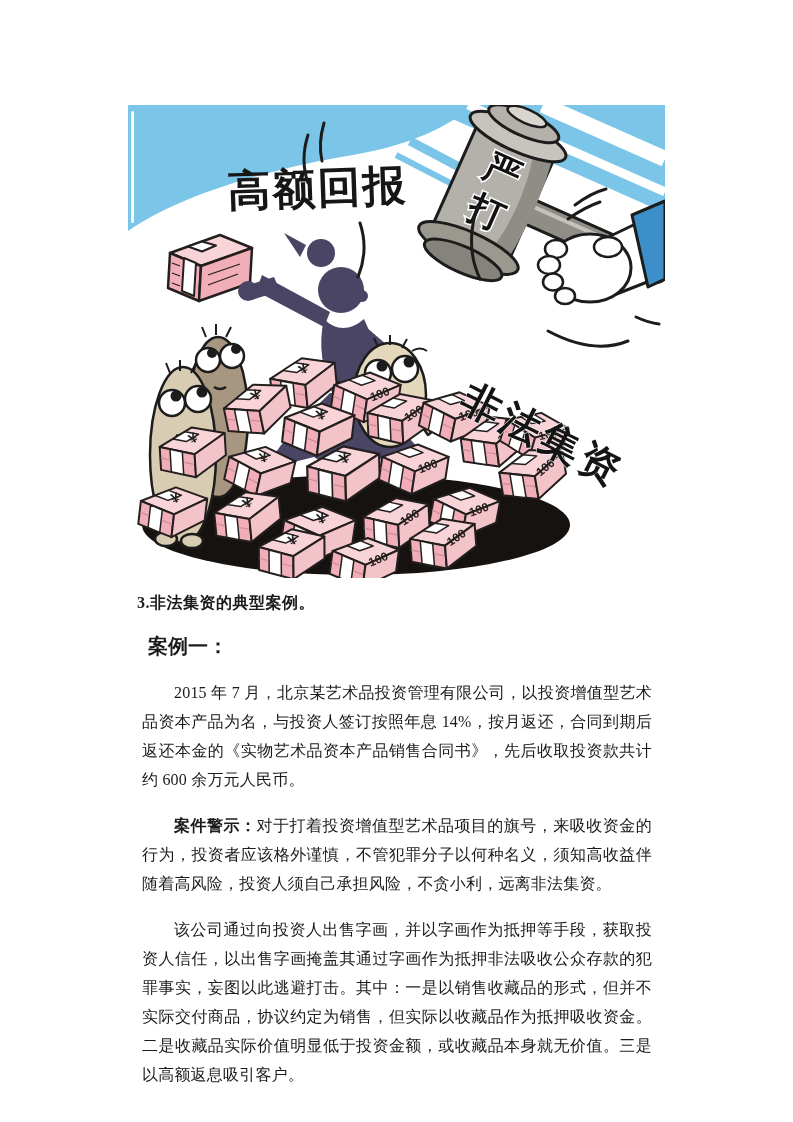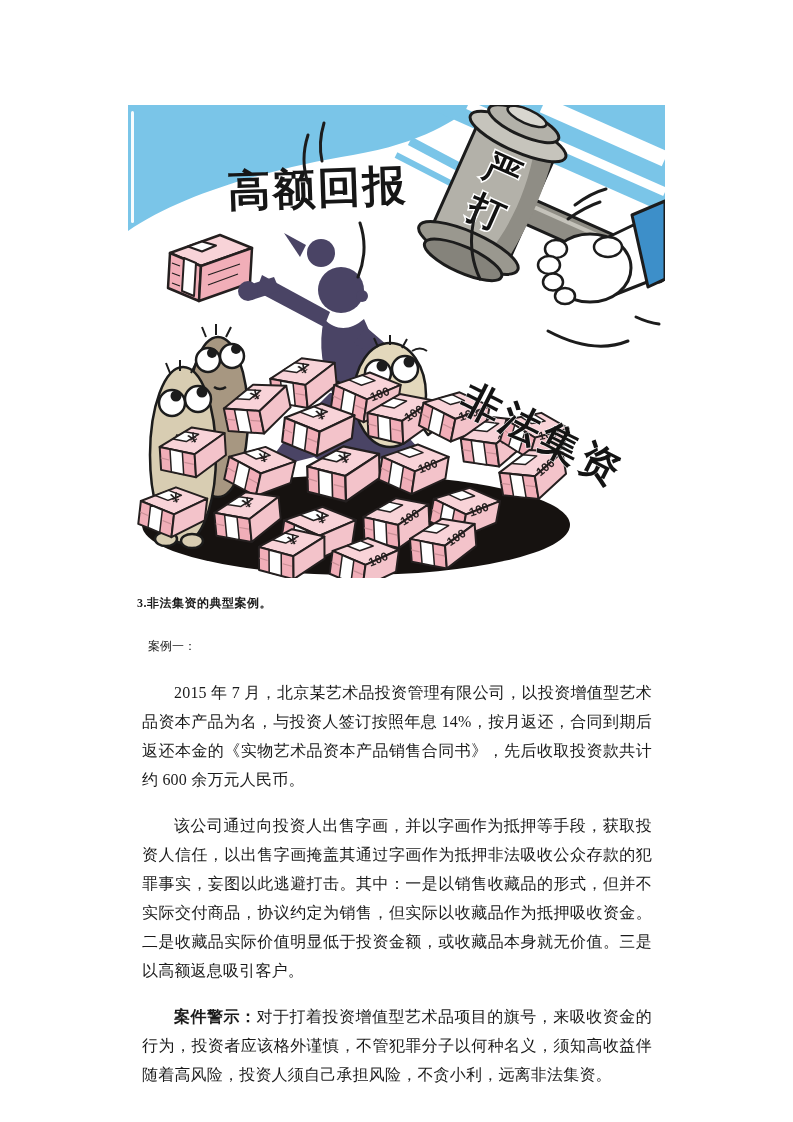--- a/index.html
+++ b/index.html
@@ -5,25 +5,25 @@
   html,body{margin:0;padding:0;}
   body{
     width:793px;height:1122px;background:#ffffff;position:relative;
     font-family:"Liberation Serif","DejaVu Serif",serif;color:#1a1a1a;
     overflow:hidden;
   }
   .figure-wrap{position:absolute;left:128px;top:105px;width:537px;height:473px;}
   .figure-wrap svg{display:block;}
   .content{position:absolute;left:125px;top:584px;width:544px;}
   h1.heading{
-    font-size:12px;line-height:26px;font-weight:bold;
+    font-size:16px;line-height:26px;font-weight:bold;
     margin:6px 0 16px 12px;letter-spacing:0.5px;
   }
   .case-label{
-    font-size:12px;line-height:29px;font-weight:normal;
+    font-size:20px;line-height:29px;font-weight:bold;
     margin:0 0 0 23px;
   }
   p.body-par{
     font-size:16px;line-height:29px;margin:17px;text-align:justify;
     text-indent:2em;letter-spacing:0.2px;
   }
   .b{font-weight:bold;}
   svg text{font-family:"Liberation Sans","DejaVu Sans",sans-serif;}
 </style>
 </head>
@@ -184,15 +184,15 @@
     <path d="M420,226 Q465,250 500,236"></path>
     <path d="M508,212 Q521,218 531,219"></path>
   </g>
 </svg>
 </div>
 
 <div class="content">
   <h1 class="heading">3.非法集资的典型案例。</h1>
   <div class="case-label">案例一：</div>
   <p class="body-par">2015 年 7 月，北京某艺术品投资管理有限公司，以投资增值型艺术品资本产品为名，与投资人签订按照年息 14%，按月返还，合同到期后返还本金的《实物艺术品资本产品销售合同书》，先后收取投资款共计约 600 余万元人民币。</p>
+  <p class="body-par"><span class="b">案件警示：</span><span>对于打着投资增值型艺术品项目的旗号，来吸收资金的行为，投资者应该格外谨慎，不管犯罪分子以何种名义，须知高收益伴随着高风险，投资人须自己承担风险，不贪小利，远离非法集资。</span></p>
   <p class="body-par">该公司通过向投资人出售字画，并以字画作为抵押等手段，获取投资人信任，以出售字画掩盖其通过字画作为抵押非法吸收公众存款的犯罪事实，妄图以此逃避打击。其中：一是以销售收藏品的形式，但并不实际交付商品，协议约定为销售，但实际以收藏品作为抵押吸收资金。二是收藏品实际价值明显低于投资金额，或收藏品本身就无价值。三是以高额返息吸引客户。</p>
-  <p class="body-par"><span class="b">案件警示：</span><span>对于打着投资增值型艺术品项目的旗号，来吸收资金的行为，投资者应该格外谨慎，不管犯罪分子以何种名义，须知高收益伴随着高风险，投资人须自己承担风险，不贪小利，远离非法集资。</span></p>
 </div>
 
 </body></html>

